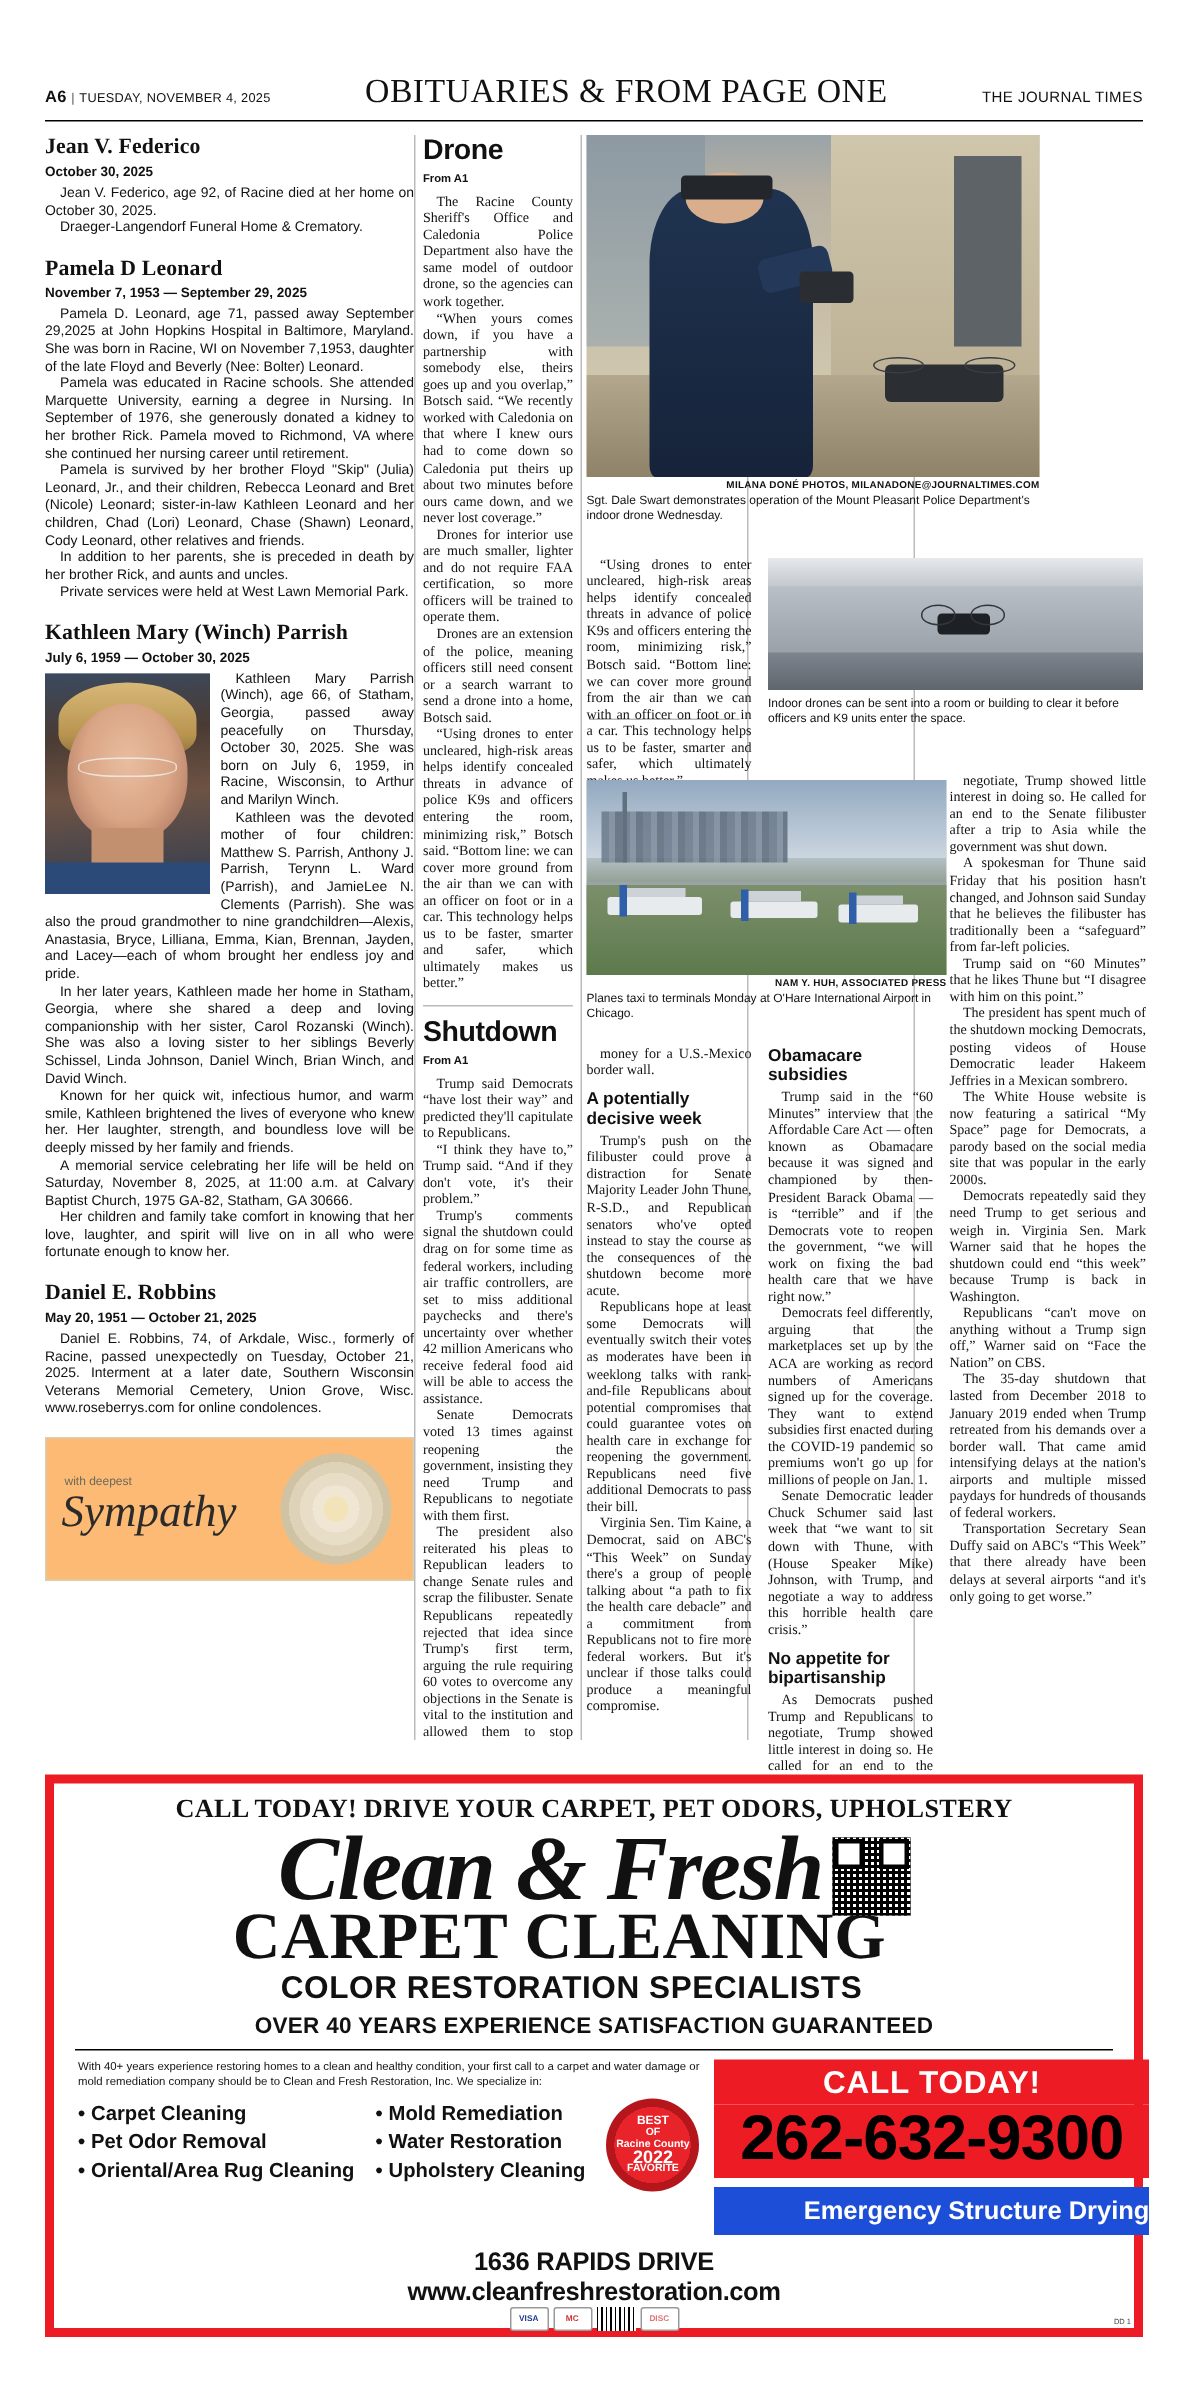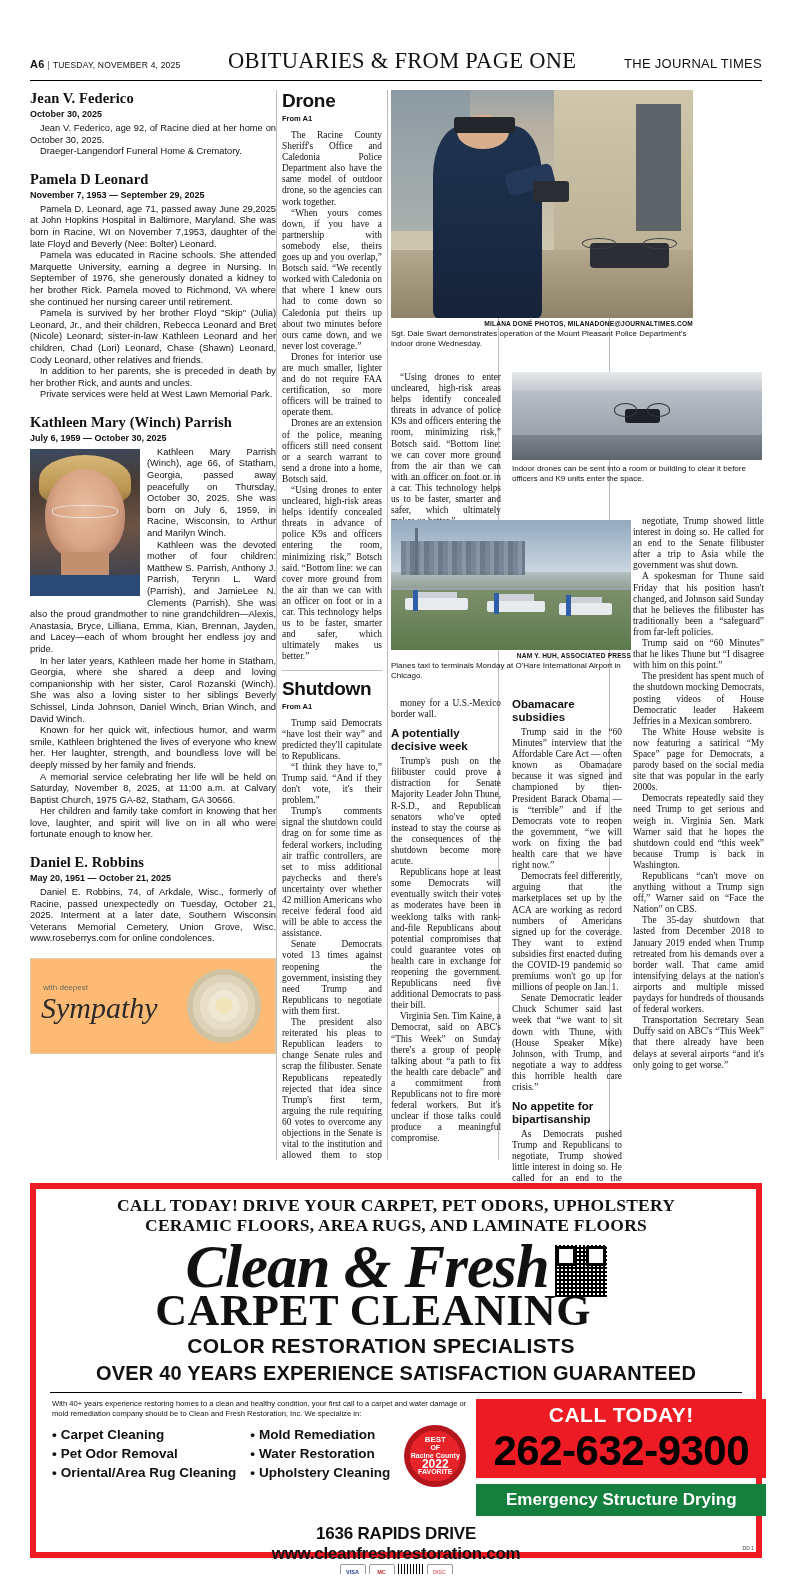--- a/index.html
+++ b/index.html
@@ -15,21 +15,21 @@
 
   
   .masthead { display:flex; align-items:baseline; justify-content:space-between;
               padding-top:48px; }
   .mh-left { font-family:"Liberation Sans", sans-serif; font-size:8.5px;
              letter-spacing:.2px; white-space:nowrap; }
   .mh-left .pageno { font-weight:bold; font-size:11px; }
   .mh-left .sep { margin:0 3px; color:#555; }
   .mh-center { font-family:"Liberation Serif", serif; font-size:22.5px;
                letter-spacing:.3px; white-space:nowrap; }
-  .mh-right { font-family:"Liberation Sans", sans-serif; font-size:13px;
+  .mh-right { font-family:"Liberation Sans", sans-serif; font-size:10px;
               letter-spacing:.3px; white-space:nowrap; }
   .mh-rule { border-top:1.6px solid #000; margin-top:6px; }
 
   
   .grid { display:grid;
           grid-template-columns:246px 1px 110px 1px 110px 1px 110px 1px 131px;
           margin-top:9px; height:1070px; }
   .vrule { background:#bbb; width:1px; }
   .col { overflow:hidden; }
   .colpad { padding:0 5px; }
@@ -165,21 +165,21 @@
         border:3px solid #000; background:#fff; }
   .qr::before { left:1px; top:1px; }
   .qr::after { right:1px; top:1px; }
   .ad-carpet { font-family:"Liberation Serif", serif; font-weight:bold;
                font-size:44px; line-height:40px; text-align:center;
                letter-spacing:.5px; margin-top:-6px; padding-right:46px; }
   .ad-color { font-family:"Liberation Sans", sans-serif; font-weight:bold;
               font-size:21px; text-align:center; letter-spacing:.4px;
               margin-top:3px; padding-right:30px; }
   .ad-over { font-family:"Liberation Sans", sans-serif; font-weight:bold;
-             font-size:20px; text-align:center; letter-spacing:.2px;
+             font-size:15px; text-align:center; letter-spacing:.2px;
              margin-top:4px; }
   .ad-sep { border-top:1.5px solid #000; margin:7px 4px 6px 4px; }
   .ad-cols { display:flex; gap:10px; padding:0 6px 8px 6px; }
   .ad-left { flex:1 1 auto; }
   .ad-blurb { font-family:"Liberation Sans", sans-serif; font-size:7.6px;
               line-height:9.6px; margin-bottom:7px; }
   .svc { display:flex; gap:14px; }
   .svc ul { list-style:none; margin:0; padding:0; }
   .svc li { font-family:"Liberation Sans", sans-serif; font-weight:bold;
             font-size:13.5px; line-height:19px; white-space:nowrap; }
@@ -193,21 +193,21 @@
   .badge .b1 { font-size:8px; }
   .badge .b3 { font-size:12px; } .badge .b4 { font-size:7px; }
   .ad-right { width:290px; flex:0 0 auto; }
   .ad-call { background:#ed1c24; color:#fff; text-align:center;
              font-family:"Liberation Sans", sans-serif; font-weight:bold;
              font-size:21px; padding:4px 0 2px 0; letter-spacing:.5px; }
   .ad-phone { background:#ed1c24; color:#000000; text-align:center;
               font-family:"Liberation Sans", sans-serif; font-weight:bold;
               font-size:42px; line-height:44px; letter-spacing:-.5px;
               padding-bottom:5px; }
-  .ad-emerg { background:#15803d; color:#fff; text-align:center;
+  .ad-emerg { background:#1d4ed8; color:#fff; text-align:right;
               font-family:"Liberation Sans", sans-serif; font-weight:bold;
               font-size:17px; padding:6px 0; margin-top:6px; }
   .ad-bottom { display:flex; align-items:center; justify-content:space-between;
                padding:0 8px 4px 8px;flex-direction:column; }
   .ad-addr { font-family:"Liberation Sans", sans-serif; font-weight:bold;
              font-size:17px; letter-spacing:-.2px; }
   .ad-web { font-family:"Liberation Sans", sans-serif; font-weight:bold;
             font-size:17px; letter-spacing:-.3px; }
   .cards { display:flex; gap:3px; align-items:center; }
   .card { width:26px; height:16px; border:1px solid #999; border-radius:2px;
@@ -248,21 +248,21 @@
         <div class="obit-body">
           <p>Jean V. Federico, age 92, of Racine died at her home on October 30, 2025.</p>
           <p>Draeger-Langendorf Funeral Home &amp; Crematory.</p>
         </div>
       </div>
 
       <div class="obit">
         <h2 class="obit-name">Pamela D Leonard</h2>
         <div class="obit-dates">November 7, 1953 — September 29, 2025</div>
         <div class="obit-body">
-          <p>Pamela D. Leonard, age 71, passed away June 29,2025 at John Hopkins Hospital in Baltimore, Maryland. She was born in Racine, WI on November 7,1953, daughter of the late Floyd and Beverly (Nee: Bolter) Leonard.</p>
+          <p>Pamela D. Leonard, age 71, passed away September 29,2025 at John Hopkins Hospital in Baltimore, Maryland. She was born in Racine, WI on November 7,1953, daughter of the late Floyd and Beverly (Nee: Bolter) Leonard.</p>
           <p>Pamela was educated in Racine schools. She attended Marquette University, earning a degree in Nursing. In September of 1976, she generously donated a kidney to her brother Rick. Pamela moved to Richmond, VA where she continued her nursing career until retirement.</p>
           <p>Pamela is survived by her brother Floyd "Skip" (Julia) Leonard, Jr., and their children, Rebecca Leonard and Bret (Nicole) Leonard; sister-in-law Kathleen Leonard and her children, Chad (Lori) Leonard, Chase (Shawn) Leonard, Cody Leonard, other relatives and friends.</p>
           <p>In addition to her parents, she is preceded in death by her brother Rick, and aunts and uncles.</p>
           <p>Private services were held at West Lawn Memorial Park.</p>
         </div>
       </div>
 
       <div class="obit clearfix">
         <h2 class="obit-name">Kathleen Mary (Winch) Parrish</h2>
         <div class="obit-dates">July 6, 1959 — October 30, 2025</div>
@@ -448,21 +448,20 @@
       <p>Democrats repeatedly said they need Trump to get serious and weigh in. Virginia Sen. Mark Warner said that he hopes the shutdown could end “this week” because Trump is back in Washington.</p>
       <p>Republicans “can't move on anything without a Trump sign off,” Warner said on “Face the Nation” on CBS.</p>
       <p>The 35-day shutdown that lasted from December 2018 to January 2019 ended when Trump retreated from his demands over a border wall. That came amid intensifying delays at the nation's airports and multiple missed paydays for hundreds of thousands of federal workers.</p>
       <p>Transportation Secretary Sean Duffy said on ABC's “This Week” that there already have been delays at several airports “and it's only going to get worse.”</p>
     </div>
   </div>
 
   <div class="ad">
     <div class="ad-inner">
       <div class="ad-top">CALL TODAY! DRIVE YOUR CARPET, PET ODORS, UPHOLSTERY</div>
-      <div class="ad-top">CERAMIC FLOORS, AREA RUGS, AND LAMINATE FLOORS</div>
 
       <div class="ad-logo-wrap">
         <div class="ad-script">Clean &amp; Fresh</div>
         <div class="qr"></div>
       </div>
       <div class="ad-carpet">CARPET CLEANING</div>
       <div class="ad-color">COLOR RESTORATION SPECIALISTS</div>
       <div class="ad-over">OVER 40 YEARS EXPERIENCE SATISFACTION GUARANTEED</div>
 
       <div class="ad-sep"></div>

